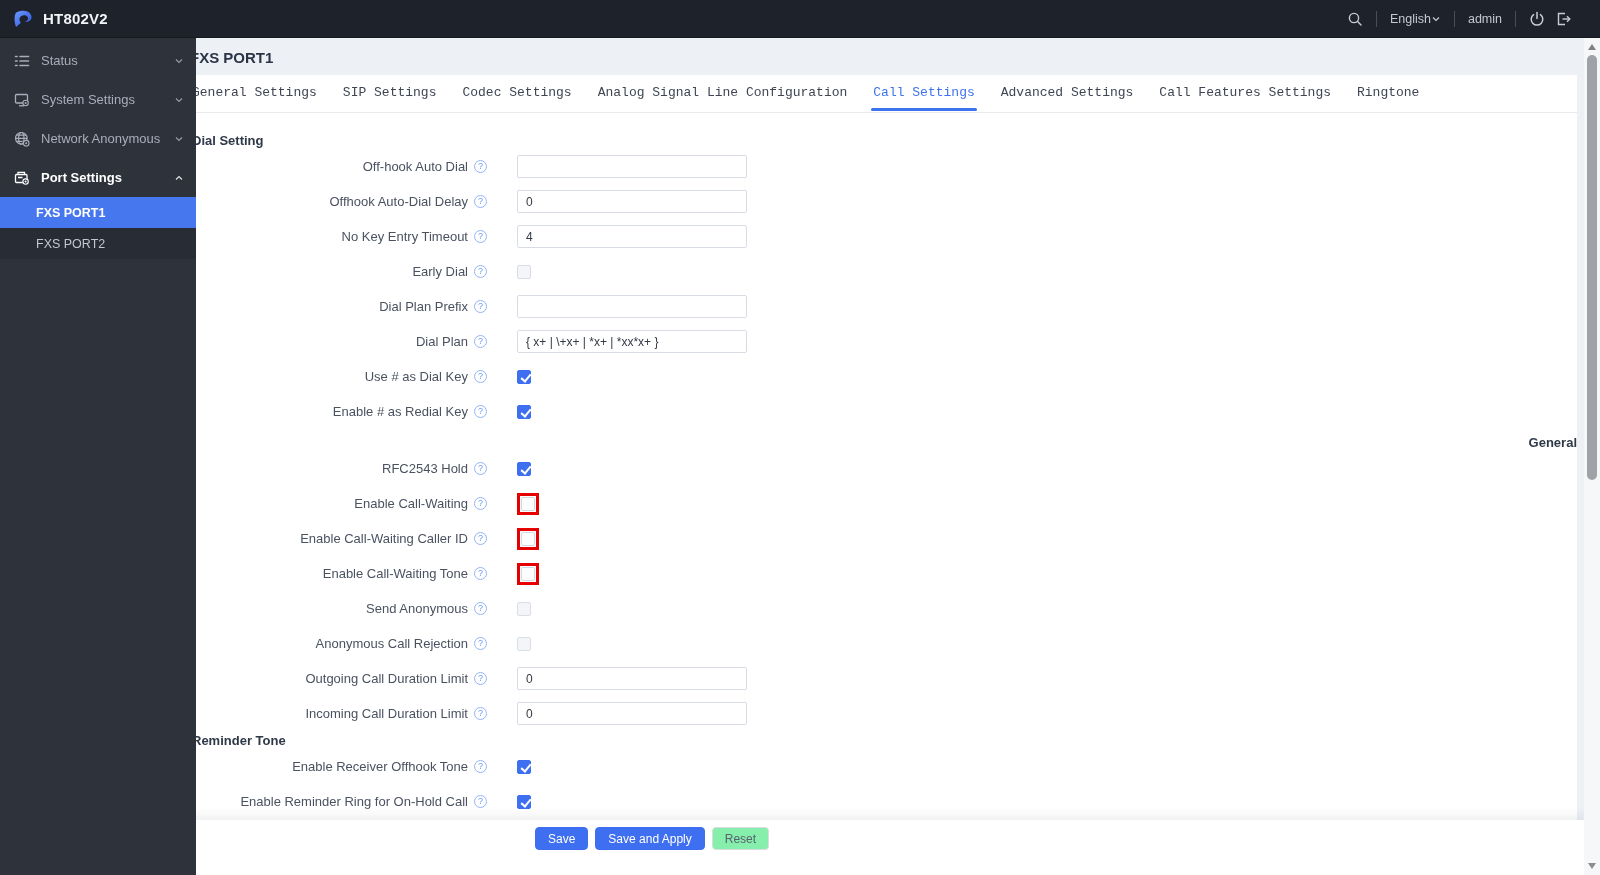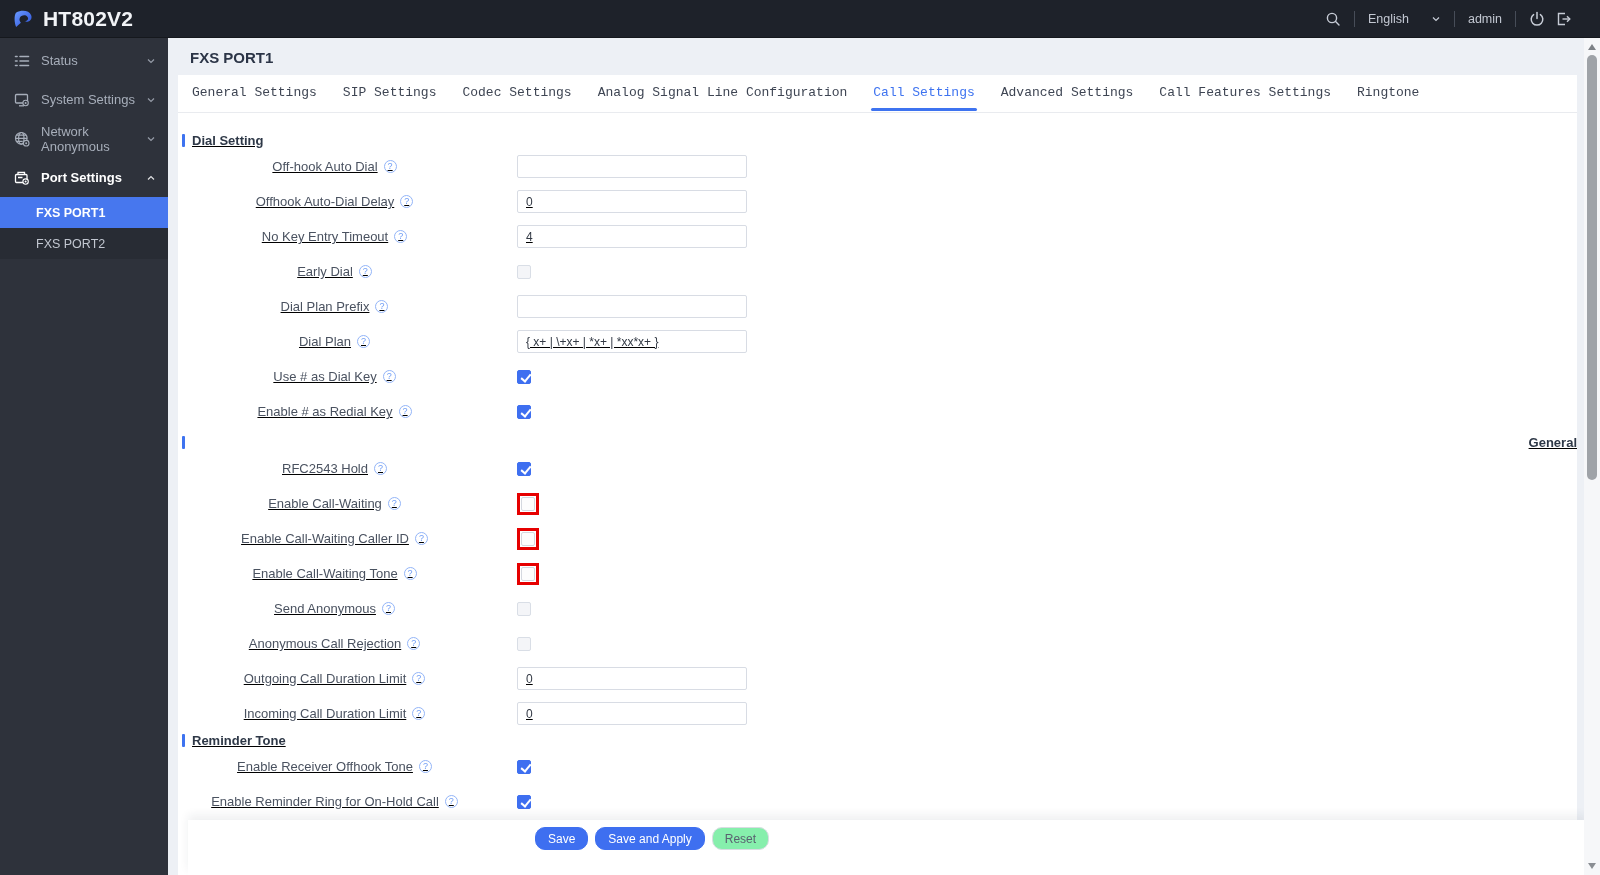--- a/index.html
+++ b/index.html
@@ -1,28 +1,28 @@
 <!DOCTYPE html>
 <html><head>
 <meta charset="utf-8">
 <style>
   * { margin:0; padding:0; box-sizing:border-box; }
   html,body { width:1600px; height:875px; overflow:hidden; font-family:"Liberation Sans", sans-serif; background:#edf0f5; }
 
   
   .topbar { position:absolute; top:0; left:0; width:1600px; height:38px; background:#1e222a; display:flex; align-items:center; z-index:10; border-bottom:1px solid #15181d; }
   .logo-wrap { display:flex; align-items:center; gap:8px; padding-left:14px; }
-  .brand-title { color:#f2f4f7; font-size:21px; font-weight:bold; letter-spacing:.2px; }
+  .brand-title { color:#f2f4f7; font-size:15px; font-weight:bold; letter-spacing:.2px; }
   .topbar-right { margin-left:auto; display:flex; align-items:center; gap:0; padding-right:16px; color:#c3c8d2; font-size:12.5px; }
-  .tb-item { display:flex; align-items:center; gap:22px; padding:0 13px; cursor:pointer; }
+  .tb-item { display:flex; align-items:center; gap:0; padding:0 13px; cursor:pointer; }
   .tb-divider { width:1px; height:16px; background:#474d58; }
   .tb-icon { display:inline-flex; align-items:center; }
 
   
-  .sidebar { position:absolute; top:38px; left:0; width:168px; height:837px; background:#2e323b; z-index:9; }
+  .sidebar { position:absolute; top:38px; left:0; width:196px; height:837px; background:#2e323b; z-index:9; }
   .menu { padding-top:3px; }
   .menu-item { display:flex; align-items:center; height:39px; padding:0 12px 0 14px; color:#a7aeba; font-size:13px; cursor:pointer; }
   .menu-item .mi-icon { width:17px; display:inline-flex; margin-right:10px; }
   .menu-item .mi-label { flex:1; }
   .menu-item .mi-chev { display:inline-flex; opacity:.85; }
   .menu-item.active { color:#ffffff; font-weight:bold; }
   .submenu { background:#282c34; }
   .submenu-item { height:31px; display:flex; align-items:center; padding-left:36px; font-size:12.5px; color:#c2c7d0; cursor:pointer; }
   .submenu-item.selected { background:#4777ee; color:#ffffff; font-weight:bold; }
 
@@ -31,41 +31,41 @@
   .page-title { position:absolute; top:11px; left:22px; font-size:15px; font-weight:bold; color:#2c3547; }
   .card { position:absolute; top:37px; left:10px; width:1399px; bottom:0; background:#ffffff; }
 
   
   .tabs { height:38px; border-bottom:1px solid #e9ebef; display:flex; align-items:stretch; padding-left:1px; }
   .tab { margin:0 13px; line-height:36px; font-size:13px; color:#3e4553; cursor:pointer; position:relative; white-space:nowrap;font-family:Liberation Mono, monospace; }
   .tab.active { color:#3e73f0;text-align:right; }
   .tab.active::after { content:""; position:absolute; left:-2px; right:-2px; bottom:1px; height:3px; border-radius:2px; background:#3e73f0; }
 
   
-  .form { position:absolute; top:38px; left:0; right:0; padding-left:4px;text-decoration:underline; }
+  .form { position:absolute; top:38px; left:0; right:0; padding-left:4px; }
   .sec-header { display:flex; align-items:center; gap:7px; height:18px; font-size:13px; font-weight:bold; color:#2e3847; }
   .sec-header .sec-bar { width:3px; height:13px; background:#3e73f0; border-radius:1px; }
   .sh-0 { margin-top:18px; }
   .sh-1 { margin-top:4px;justify-content:space-between; }
   .sh-2 { margin-top:0; }
   .frow { display:flex; align-items:center; height:35px; }
-  .row-label { width:305px; display:flex; justify-content:center; align-items:center; gap:6px; }
+  .row-label { width:305px; display:flex; justify-content:flex-end; align-items:center; gap:6px; }
   .lab-text { font-size:13px; color:#4a5260; text-align:right; }
   .help-icon { width:13px; height:13px; border:1px solid #93b5f8; border-radius:50%; color:#6d9bf5; font-size:9px; line-height:11px; text-align:center; display:inline-block; flex:0 0 13px; cursor:pointer; }
   .row-ctrl { margin-left:30px; display:flex; align-items:center; }
   .tin { width:230px; height:23px; border:1px solid #d8dce4; border-radius:2px; padding:0 8px; font-size:12px; color:#333a45; font-family:"Liberation Sans", sans-serif; background:#fff; outline:none; }
   .cb { position:relative; width:14px; height:14px; border:1px solid #d9dee6; background:#f4f5f8; border-radius:2px; display:inline-block; cursor:pointer; }
   .cb.checked { background:#3e6ff0; border-color:#3e6ff0; }
   .cb.checked::after { content:""; position:absolute; left:4.5px; top:1.5px; width:4px; height:8px; border:solid #fff; border-width:0 2px 2px 0; transform:rotate(40deg); }
   .red-box { display:inline-flex; border:3px solid #e60000; padding:1px; background:#fff; }
   .red-box .cb { background:#fdfdfd; border-color:#d4d8df; }
 
   
   .footer { position:absolute; left:10px; width:1399px; bottom:0; height:55px; background:#ffffff; box-shadow:0 -5px 9px rgba(31,41,55,.07); padding:7px 0 0 347px; display:flex; gap:7px; align-items:flex-start; z-index:5; }
-  .btn { height:23px; padding:0 12px; border-radius:10px; font-size:12px; font-family:"Liberation Sans", sans-serif; cursor:pointer; display:inline-flex; align-items:center; }
+  .btn { height:23px; padding:0 12px; border-radius:4px; font-size:12px; font-family:"Liberation Sans", sans-serif; cursor:pointer; display:inline-flex; align-items:center; }
   .btn.primary { background:#3e6ff0; border:1px solid #3e6ff0; color:#fff; }
   .btn.default { background:#86efac; border:1px solid #d9dce2; color:#5a6170; }
 
   
   .vscroll { position:absolute; top:38px; right:0; width:16px; height:837px; background:#f6f7f9; z-index:11; }
   .vs-arrow { position:absolute; left:0; width:16px; height:14px; display:flex; align-items:center; justify-content:center; }
   .vs-arrow.up { top:2px; }
   .vs-arrow.down { bottom:2px; }
   .vs-arrow::after { content:""; border-left:4px solid transparent; border-right:4px solid transparent; }
   .vs-arrow.up::after { border-bottom:6px solid #7d8186; }

